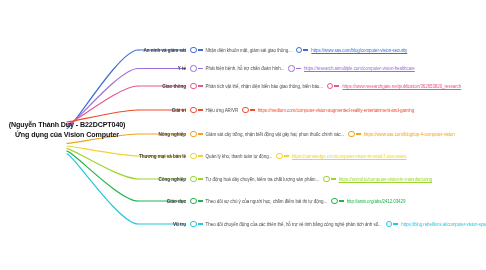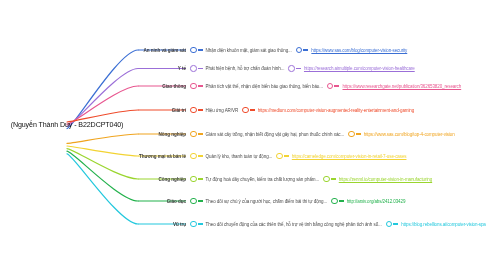--- a/index.html
+++ b/index.html
@@ -6,21 +6,21 @@
   body{
     width:486px;height:270px;background:#ffffff;overflow:hidden;
     font-family:"Liberation Sans","DejaVu Sans",sans-serif;
     position:relative;
   }
   #map{position:absolute;inset:0;width:486px;height:270px;}
   .curves{position:absolute;left:0;top:0;width:486px;height:270px;pointer-events:none;}
 
   .root{
     position:absolute;left:2px;top:120px;width:130px;
-    text-align:center;font-size:7.1px;font-weight:normal;color:#111111;
+    text-align:center;font-size:7.1px;font-weight:bold;color:#111111;
     line-height:1.45;letter-spacing:-0.1px;
   }
   .root div{white-space:nowrap;}
 
   .row{
     position:absolute;height:12px;display:flex;align-items:center;
     white-space:nowrap;left:138px;
   }
   .topic{
     font-size:4.6px;font-weight:bold;color:#3a3a3a;
@@ -64,20 +64,21 @@
       <path d="M 67 148.6 C 73 148.6, 119 179, 138 179" fill="none" stroke="#9ad52e" stroke-width="1.2" stroke-linecap="round"></path>
       <line x1="138" y1="179" x2="186" y2="179" stroke="#9ad52e" stroke-width="1.2"></line>
       <path d="M 67 151.2 C 73 151.2, 119 201, 138 201" fill="none" stroke="#22b14c" stroke-width="1.2" stroke-linecap="round"></path>
       <line x1="138" y1="201" x2="186" y2="201" stroke="#22b14c" stroke-width="1.2"></line>
       <path d="M 67 153.8 C 73 153.8, 119 224, 138 224" fill="none" stroke="#22c8dd" stroke-width="1.2" stroke-linecap="round"></path>
       <line x1="138" y1="224" x2="186" y2="224" stroke="#22c8dd" stroke-width="1.2"></line>
     </svg>
 
   <div class="root">
     <div>(Nguyễn Thành Duy - B22DCPT040)</div>
+    <div>Ứng dụng của Vision Computer</div>
   </div>
 
   <div id="rows">
       <div class="row" style="top: 44px;">
         <span class="topic" style="color: rgb(58, 58, 58);">An ninh và giám sát</span>
         <span class="node" style="border-color: rgb(59, 111, 212);"></span>
         <span class="connline" style="background: rgb(59, 111, 212);"></span>
         <span class="desc">Nhận diện khuôn mặt, giám sát giao thông...</span>
         <span class="node" style="border-color: rgb(59, 111, 212);"></span>
         <span class="connline" style="background: rgb(59, 111, 212);"></span>

